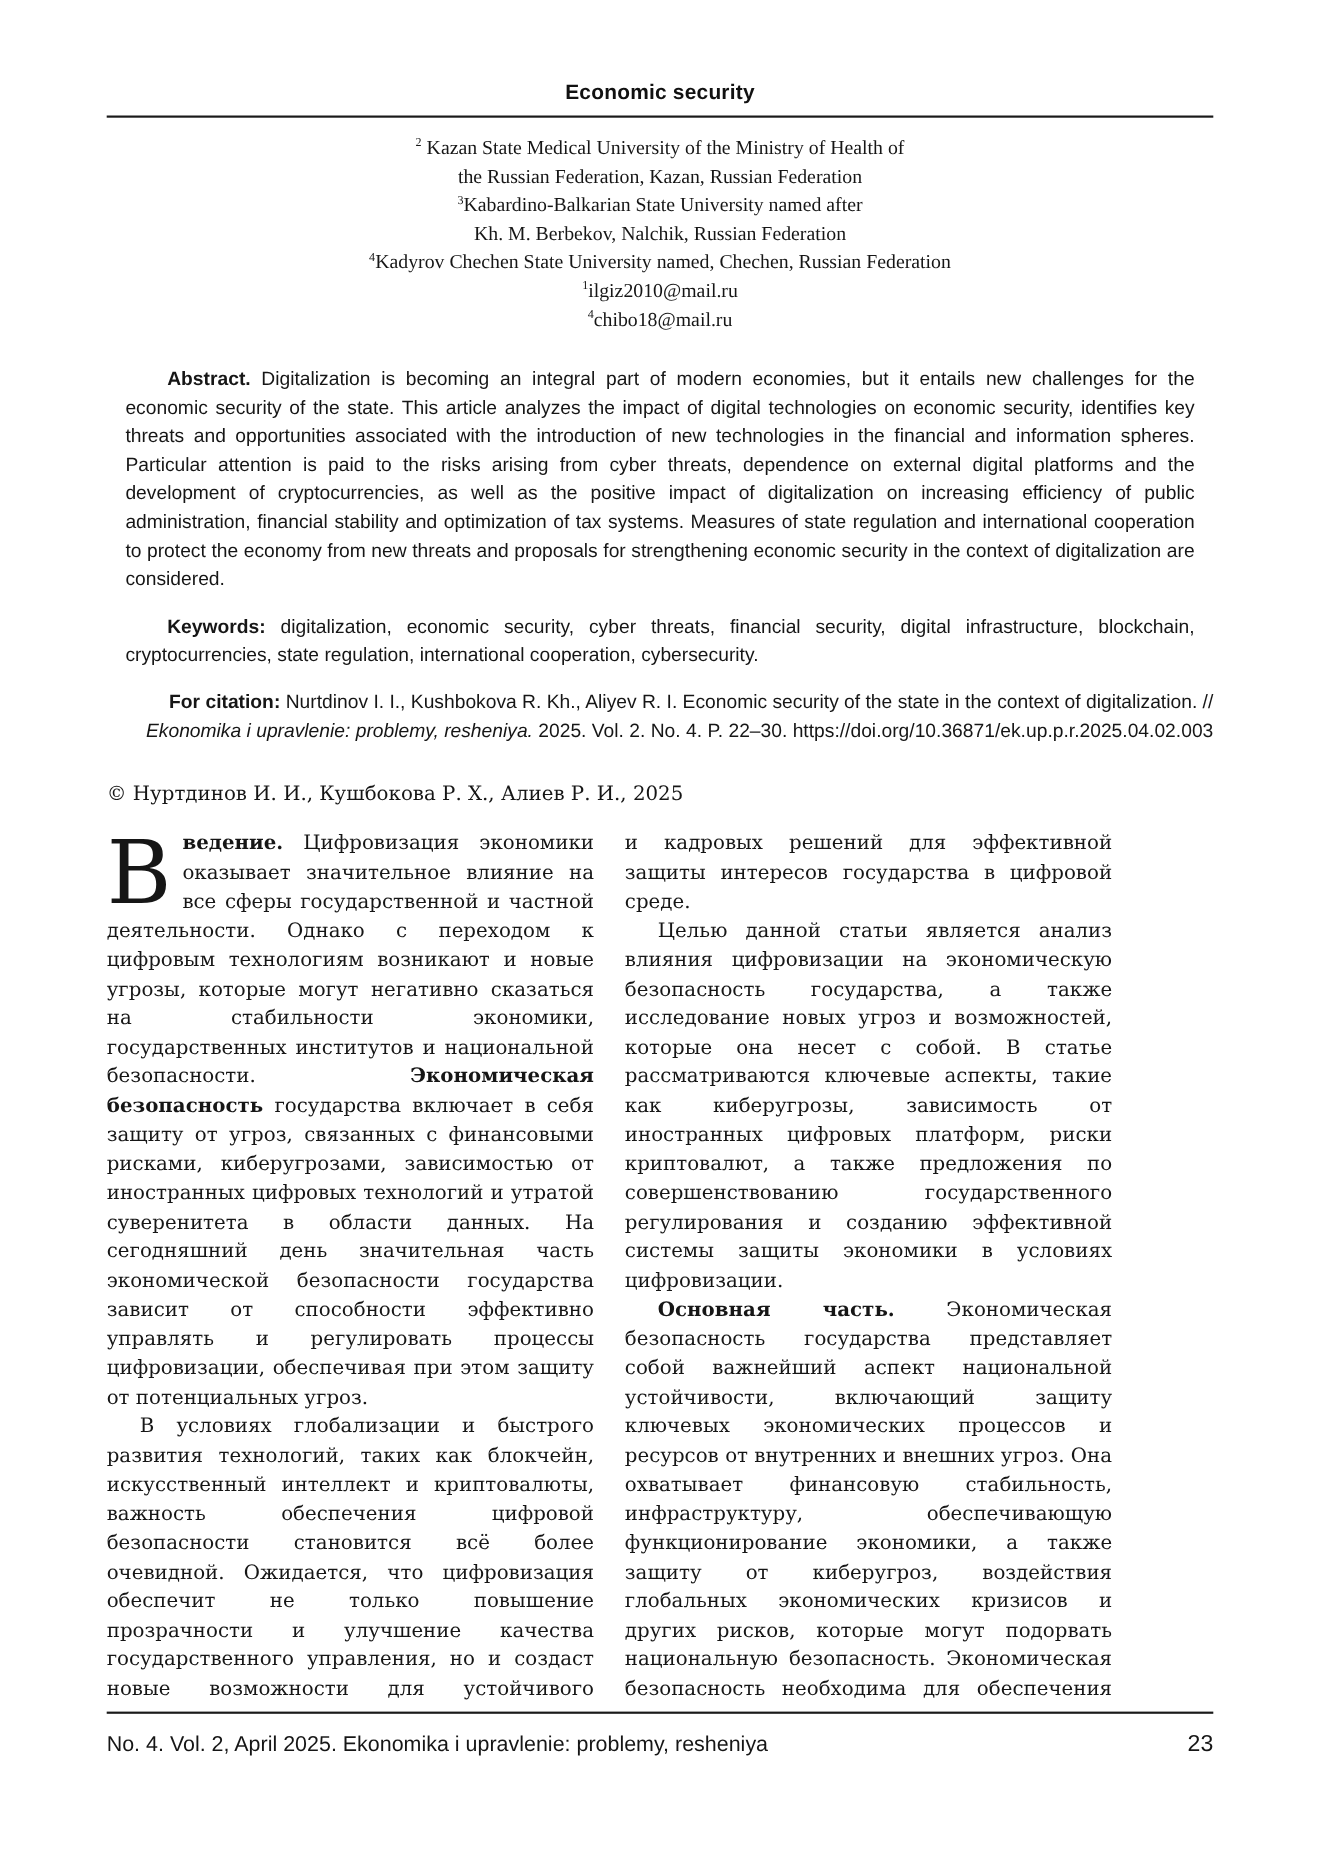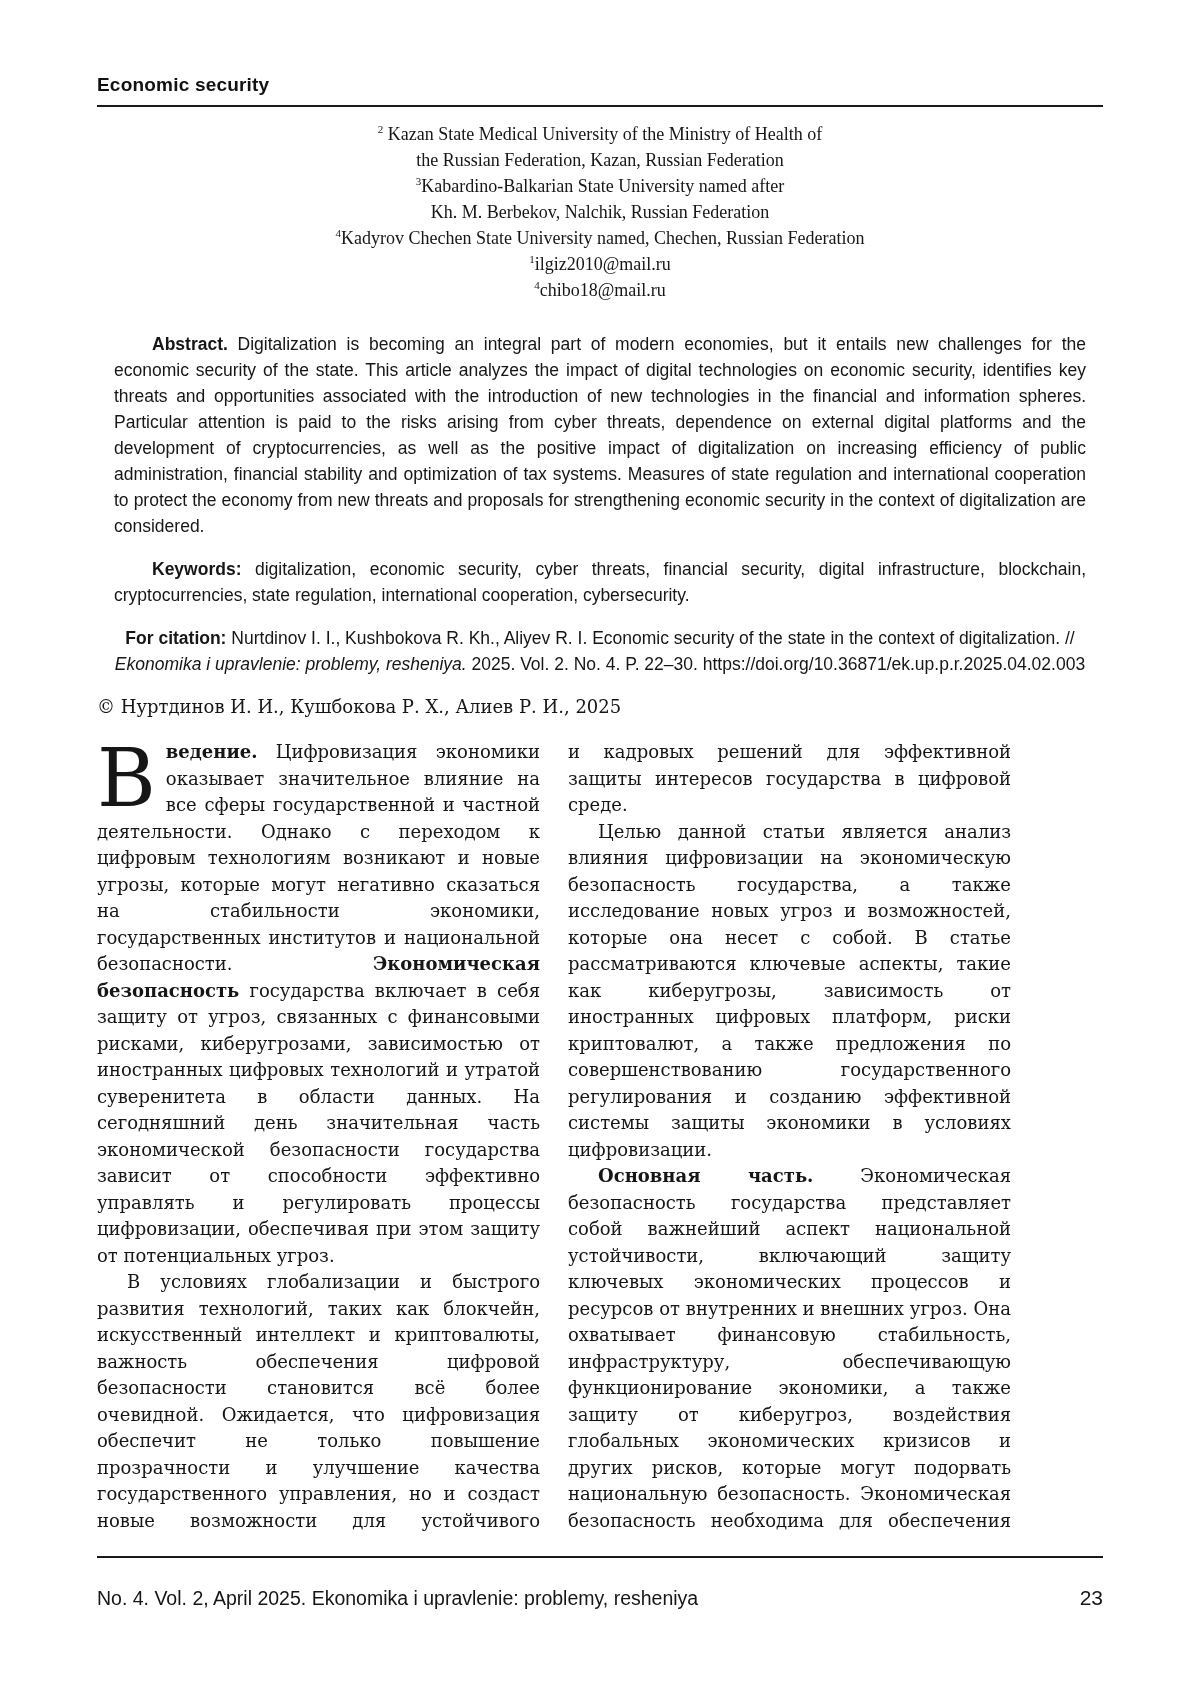--- a/index.html
+++ b/index.html
@@ -5,62 +5,62 @@
 <style>
   html,body{margin:0;padding:0;}
   body{
     width:1200px;height:1698px;overflow:hidden;
     background:#ffffff;color:#161616;position:relative;
     font-family:"DejaVu Serif",serif;
   }
   .page{position:absolute;inset:0;padding:74px 97px 0 97px;box-sizing:border-box;}
 
   .running-head{
-    text-align:left;font-family:"Liberation Sans",sans-serif;
+    text-align:center;font-family:"Liberation Sans",sans-serif;
     font-weight:bold;font-size:19px;letter-spacing:.2px;color:#111;
   }
   .rule{border:none;border-top:2px solid #1a1a1a;margin:9px 0 0 0;}
 
   .affiliations{
     margin-top:14px;text-align:center;
     font-family:Liberation Serif, serif;font-size:18px;line-height:26px;
   }
   .affiliations sup{font-size:11px;line-height:0;}
 
   .abstract-block{
     margin-top:28px;font-family:"Liberation Sans",sans-serif;
     font-size:17.5px;line-height:26px;text-align:justify;
   }
   .abstract-block p{margin:17px;text-indent:38px;}
 
   .citation-block{
     margin-top:14px;
     font-family:"Liberation Sans",sans-serif;
-    font-size:17.5px;line-height:26px;text-align:center;
+    font-size:17.5px;line-height:26px;text-align:right;
   }
   .citation-block p{margin:0;}
 
-  .copyright{margin-top:19px;font-size:18px;}
+  .copyright{margin-top:34px;font-size:18px;}
 
   .columns{
     margin-top:22px;display:flex;gap:28px;
     font-size:18px;line-height:26.5px;text-align:justify;
     max-height:792px;overflow:hidden;
   }
   .col{width:443px;box-sizing:border-box;}
   .col p{margin:0;}
   .col p.indent{text-indent:30px;}
   .dropcap{
     float:left;font-size:80px;line-height:0.8;
     padding:8px 10px 2px 0;font-weight:normal;
   }
 
   .footer{
     position:absolute;left:97px;right:97px;top:1556px;
-    border-top:2px solid #1a1a1a;padding-top:28px;
+    border-top:2px solid #1a1a1a;padding-top:16px;
     display:flex;justify-content:space-between;align-items:baseline;
     font-family:"Liberation Sans",sans-serif;font-size:19.5px;
   }
   .page-num{font-size:21px;}
   b{font-weight:bold;}
   i{font-style:italic;}
 </style>
 </head>
 <body>
 

